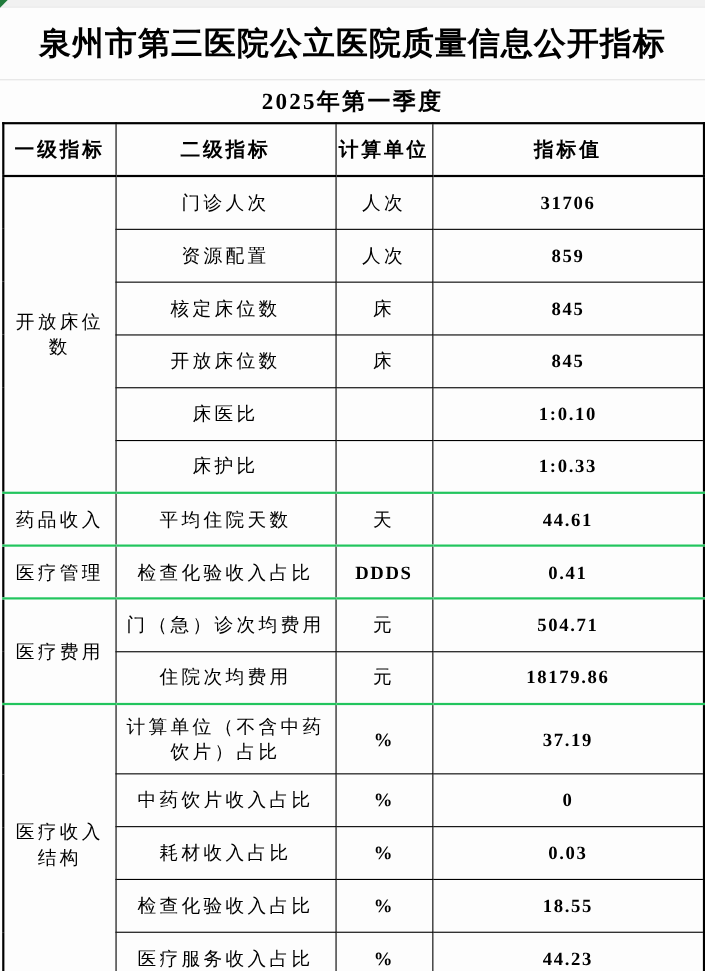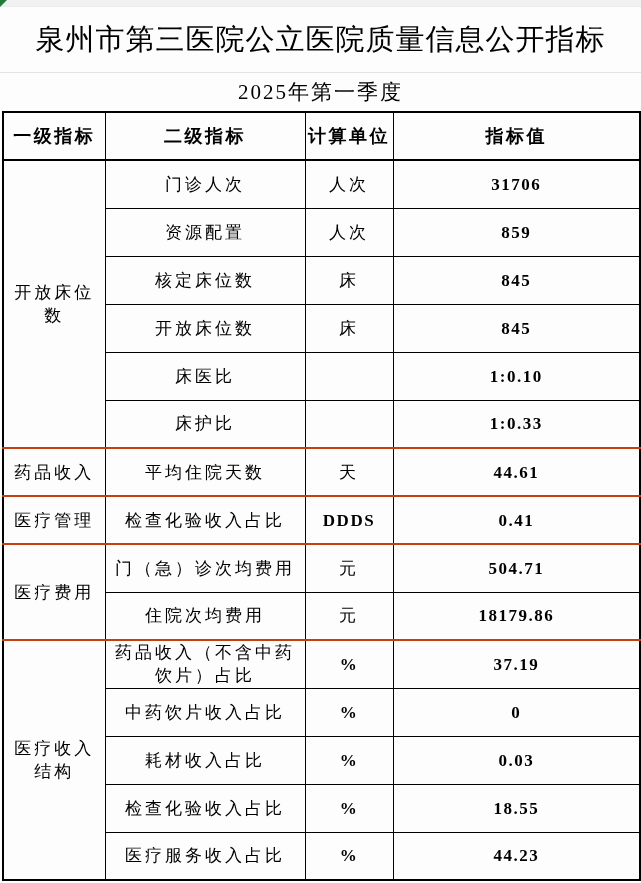--- a/index.html
+++ b/index.html
@@ -16,60 +16,60 @@
     border-top: 7px solid #217b3b;
     border-right: 7px solid transparent;
   }
 
   .title-row {
     height: 66px;
     display: flex; align-items: center; justify-content: center;
     border-bottom: 1px solid #e3e3e3;
   }
   .title-row h1 {
-    font-size: 29px; font-weight: normal; letter-spacing: 1px;
+    font-size: 29px; font-weight: bold; letter-spacing: 1px;
     font-family: "Liberation Serif", "DejaVu Serif", serif;
     white-space: nowrap;
   }
 
   .subtitle-row {
     height: 38px;
     display: flex; align-items: center; justify-content: center;
   }
   .subtitle-row h2 {
-    font-size: 21px; font-weight: normal; letter-spacing: 2px;
+    font-size: 21px; font-weight: bold; letter-spacing: 2px;
     font-family: "Liberation Serif", "DejaVu Serif", serif;
   }
 
   table.indicators {
     width: 637px; margin-left: 2px;
     border-collapse: collapse; table-layout: fixed;
     border: 2px solid #000;
   }
   col.c1 { width: 102px; }
   col.c2 { width: 200px; }
   col.c3 { width: 88px; }
   col.c4 { width: 247px; }
 
   table.indicators th, table.indicators td {
     border: 1px solid #000;
     height: 48px;
     text-align: center; vertical-align: middle;
     font-size: 17px; line-height: 23px;
     letter-spacing: 3px;
-    padding: 0 2px;
+    padding: 8px 2px;
     overflow: hidden;
   }
   table.indicators th {
     font-family: "Liberation Sans", "DejaVu Sans", sans-serif;
     font-weight: bold; letter-spacing: 2.5px; font-size: 18px;
     border-bottom: 2px solid #000;
   }
   table.indicators td.num { letter-spacing: 1.5px; font-weight: bold; }
-  tr.group-start td { border-top: 2px solid #c2410c; margin-top: 12px; }
+  tr.group-start td { border-top: 2px solid #22c55e; margin-top: 12px; }
   td.cat { letter-spacing: 3px; }
 </style>
 </head>
 <body>
 
 <div class="top-strip">
   <div class="corner-marker"></div>
 </div>
 
 <div class="title-row">
@@ -145,21 +145,21 @@
         <td>元</td>
         <td class="num">504.71</td>
       </tr>
       <tr>
         <td>住院次均费用</td>
         <td>元</td>
         <td class="num">18179.86</td>
       </tr>
       <tr class="group-start">
         <td rowspan="5" class="cat">医疗收入结构</td>
-        <td>药品收入（不含中药饮片）占比</td>
+        <td>计算单位（不含中药饮片）占比</td>
         <td class="num">%</td>
         <td class="num">37.19</td>
       </tr>
       <tr>
         <td>中药饮片收入占比</td>
         <td class="num">%</td>
         <td class="num">0</td>
       </tr>
       <tr>
         <td>耗材收入占比</td>

